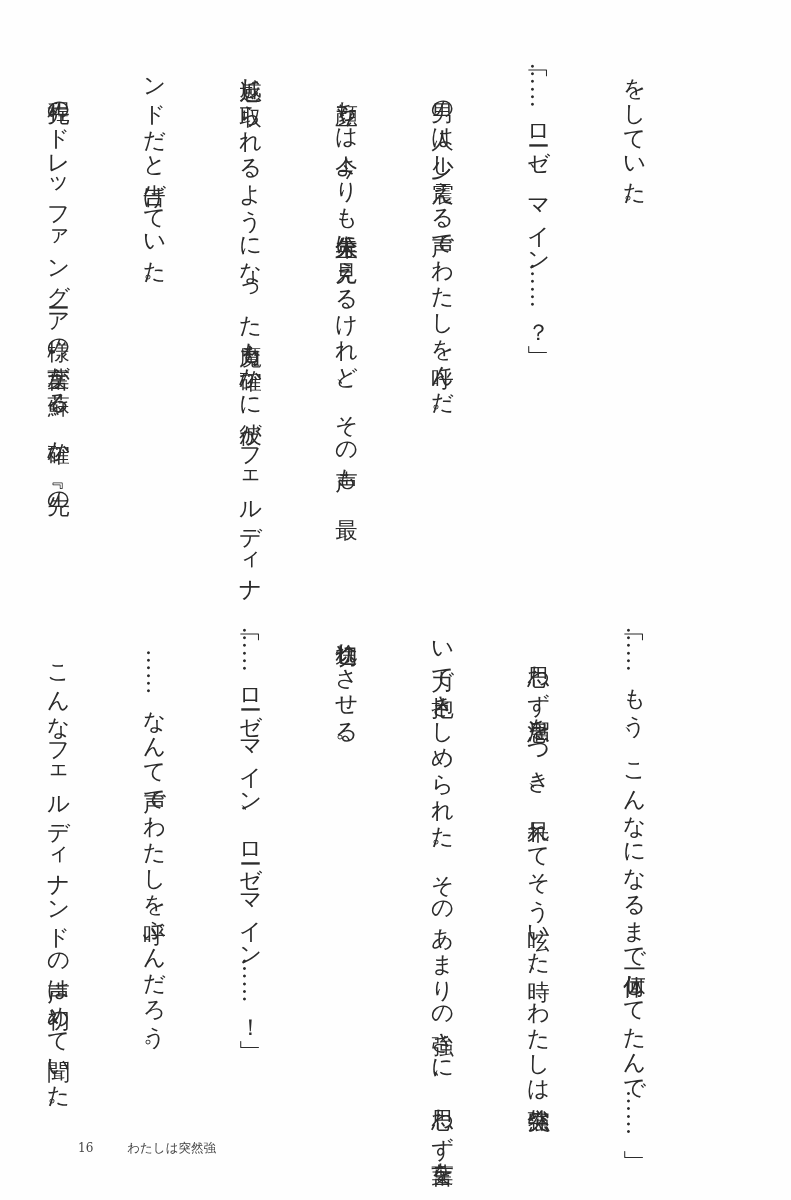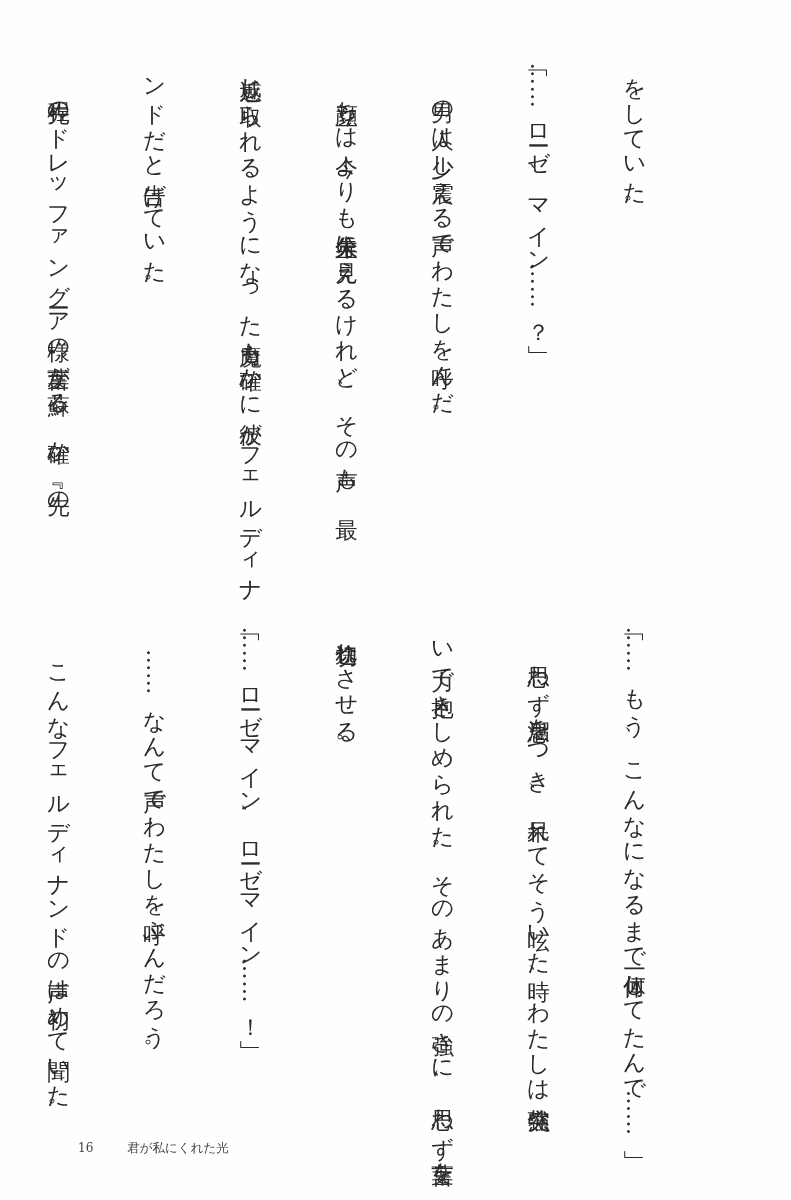--- a/index.html
+++ b/index.html
@@ -108,16 +108,16 @@
     
     
     
     
     
     
   </div>
 
   <div class="footer">
     <span class="page-num">16</span>
-    <span>君が私にくれた光</span>
+    <span>わたしは突然強</span>
   </div>
 
 </div>
 
 </body></html>

